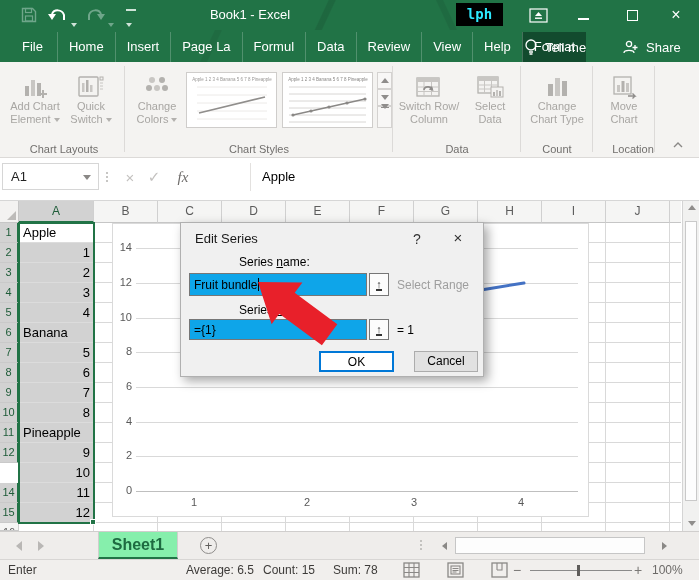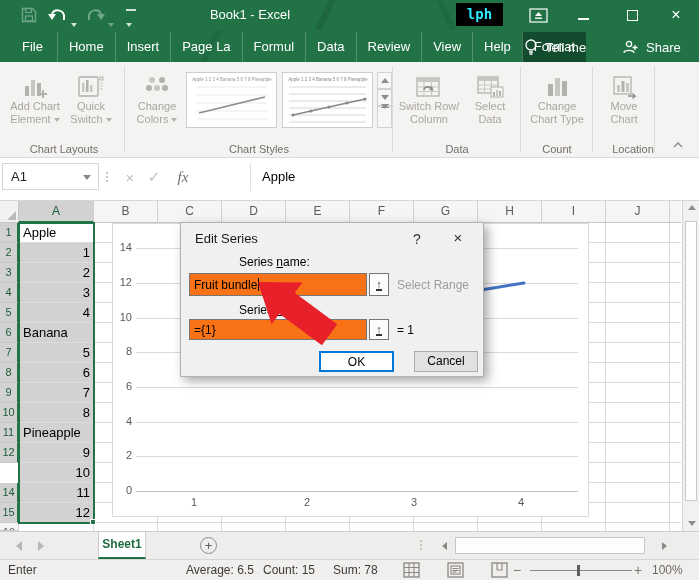--- a/index.html
+++ b/index.html
@@ -87,43 +87,43 @@
   .cylab{position:absolute;left:-3px;width:22px;text-align:right;font-size:11px;color:#595959;}
   .cxlab{position:absolute;top:272px;width:20px;margin-left:-10px;text-align:center;font-size:11px;color:#595959;}
 
   
   .dialog{position:absolute;left:180px;top:222px;width:304px;height:155px;background:#f0f0f0;border:1px solid #b0b0b0;
           box-shadow:4px 4px 10px rgba(0,0,0,.35);font-size:12px;color:#000;z-index:10;}
   .dtitle{position:absolute;left:14px;top:8px;font-size:13px;color:#1a1a1a;}
   .dhelp{position:absolute;left:224px;top:5px;width:24px;height:22px;text-align:center;line-height:22px;font-size:14px;color:#333;}
   .dclose{position:absolute;left:258px;top:3px;width:38px;height:24px;text-align:center;line-height:24px;font-size:15px;color:#333;}
   .dlabel{position:absolute;left:10px;font-size:12px;margin-left:48px;}
-  .dinput{position:absolute;left:8px;width:178px;background:#f97316;border:1px solid #767676;font-size:12px;
+  .dinput{position:absolute;left:8px;width:178px;background:#0ea5e9;border:1px solid #767676;font-size:12px;
           display:flex;align-items:center;padding-left:4px;}
   .cursorbar{display:inline-block;width:1px;height:13px;background:#000;margin-left:1px;}
   .rangebtn{position:absolute;left:188px;width:20px;background:#fcfcfc;border:1px solid #767676;display:flex;align-items:center;justify-content:center;}
   .rangebtn span{font-weight:bold;font-size:11px;color:#333;border-bottom:2px solid #333;line-height:10px;}
   .dgray{position:absolute;color:#9e9e9e;}
   .dres{position:absolute;color:#000;}
   .dbtn{position:absolute;top:128px;height:21px;text-align:center;line-height:18px;font-size:12px;}
   .dbtn.ok{left:138px;width:75px;background:#fff;border:2px solid #0078d7;}
   .dbtn.cancel{left:233px;width:64px;background:#e1e1e1;border:1px solid #acacac;line-height:19px;}
 
   
   .vscroll{position:absolute;left:682px;top:201px;width:17px;height:336px;background:#f1f1f0;border-left:1px solid #d4d4d4;}
   .vs-btn{position:absolute;left:3px;width:11px;display:flex;align-items:center;justify-content:center;}
   .vs-thumb{position:absolute;left:2px;top:20px;width:12px;height:280px;background:#fdfdfd;border:1px solid #c9c9c9;}
 
   
   .tabbar{position:absolute;left:0;top:531px;width:699px;height:28px;background:#efedeb;border-top:1px solid #d0cecd;}
   .navtri{position:absolute;top:9px;width:0;height:0;border-top:5px solid transparent;border-bottom:5px solid transparent;}
   .navtri.left{border-right:6px solid #b9b7b5;}
   .navtri.right{border-left:6px solid #b9b7b5;}
-  .sheettab{position:absolute;left:98px;top:0;width:48px;height:27px;background:#ffffff;border-left:1px solid #d0cecd;border-right:1px solid #d0cecd;
-            border-bottom:2px solid #217346;color:#1e6b41;font-weight:bold;font-size:12px;text-align:center;line-height:25px;}
+  .sheettab{position:absolute;left:98px;top:0;width:80px;height:27px;background:#86efac;border-left:1px solid #d0cecd;border-right:1px solid #d0cecd;
+            border-bottom:2px solid #217346;color:#1e6b41;font-weight:bold;font-size:16px;text-align:center;line-height:25px;}
   .addsheet{position:absolute;left:200px;top:5px;width:17px;height:17px;border:1px solid #8f8d8b;border-radius:50%;color:#5f5d5b;
             font-size:13px;text-align:center;line-height:15px;}
   .hs-btn{position:absolute;top:6px;width:16px;height:16px;display:flex;align-items:center;justify-content:center;}
   .hs-tri-l{width:0;height:0;border-top:4px solid transparent;border-bottom:4px solid transparent;border-right:5px solid #8a8886;}
   .hs-tri-r{width:0;height:0;border-top:4px solid transparent;border-bottom:4px solid transparent;border-left:5px solid #8a8886;}
   .hs-thumb{position:absolute;left:455px;top:5px;width:190px;height:17px;background:#fdfdfd;border:1px solid #c6c6c6;}
 
   
   .statusbar{position:absolute;left:0;top:559px;width:699px;height:21px;background:#f1efed;border-top:1px solid #d8d6d4;
              font-size:12px;color:#3d3b39;}

